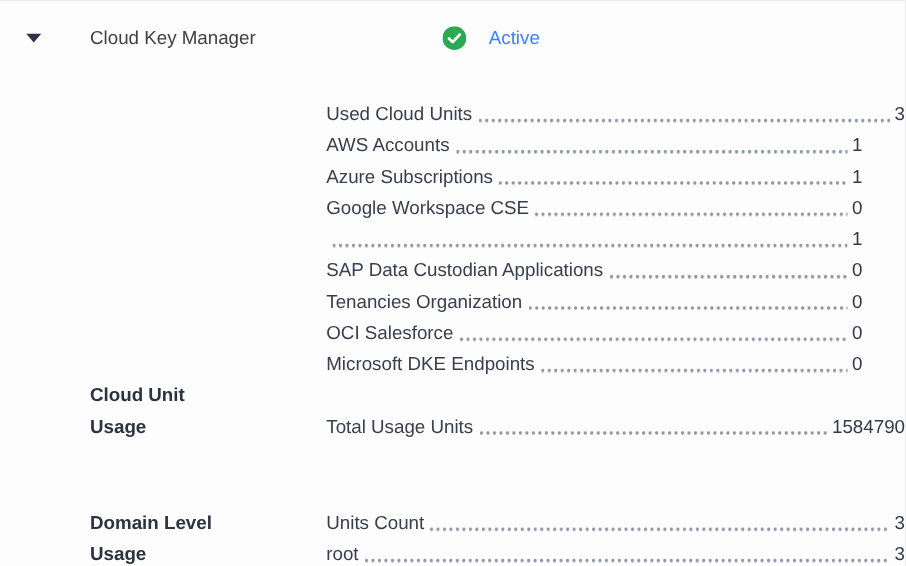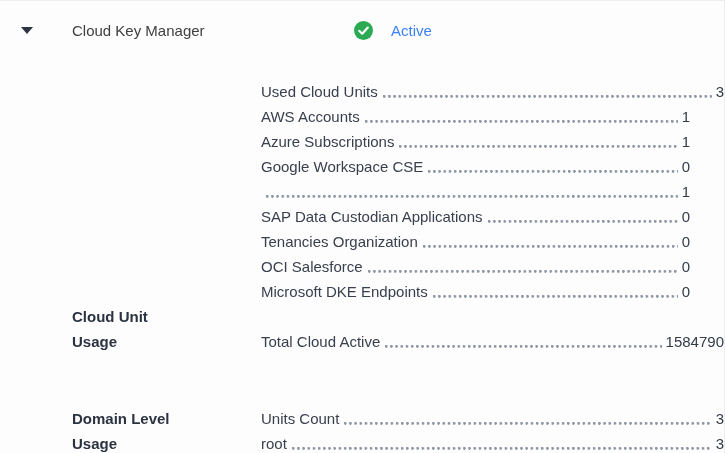--- a/index.html
+++ b/index.html
@@ -127,21 +127,21 @@
   </div>
 
   <div class="row indent">
     <span class="row-label">Microsoft DKE Endpoints</span>
     <span class="dots"></span>
     <span class="row-value">0</span>
   </div>
 </div>
         <div class="group">
   <div class="row">
-    <span class="row-label">Total Cloud Active</span>
+    <span class="row-label">Total Usage Units</span>
     <span class="dots"></span>
     <span class="row-value">1584790</span>
   </div>
 </div>
       </div>
   </div>
 
   <div class="section section-domain">
     <div class="section-label">
       <span class="section-label-text">Domain Level Usage</span>

